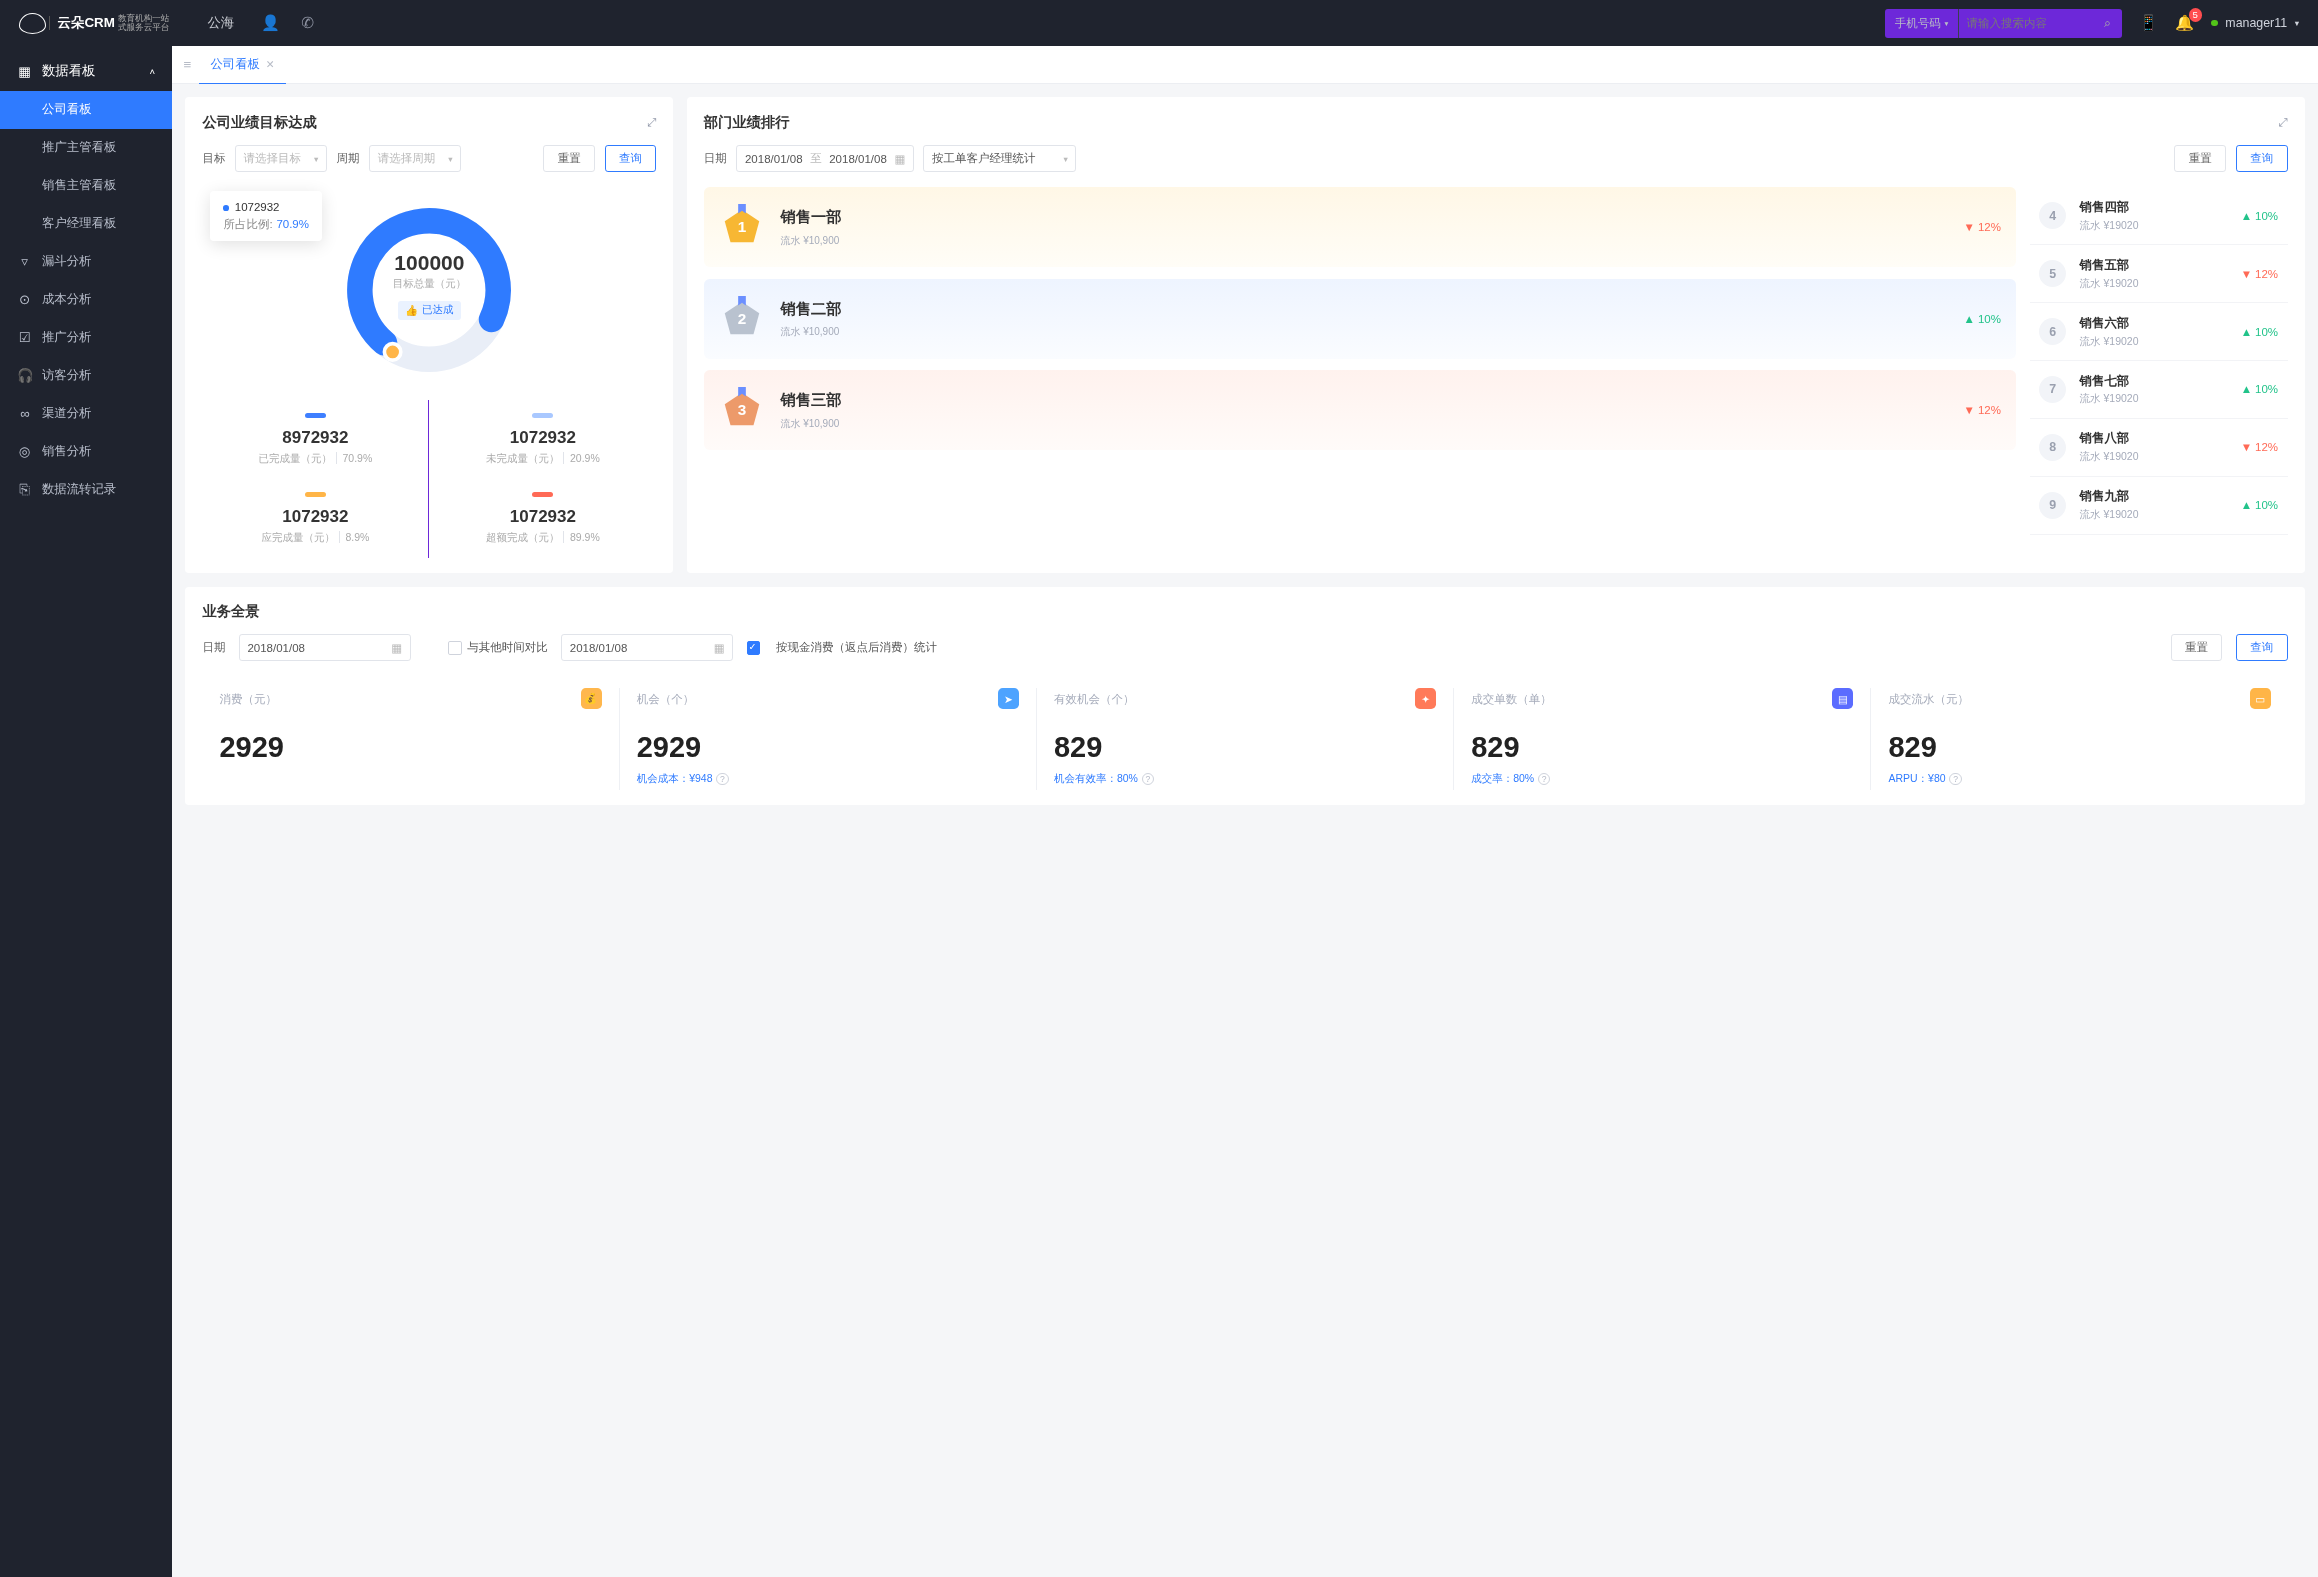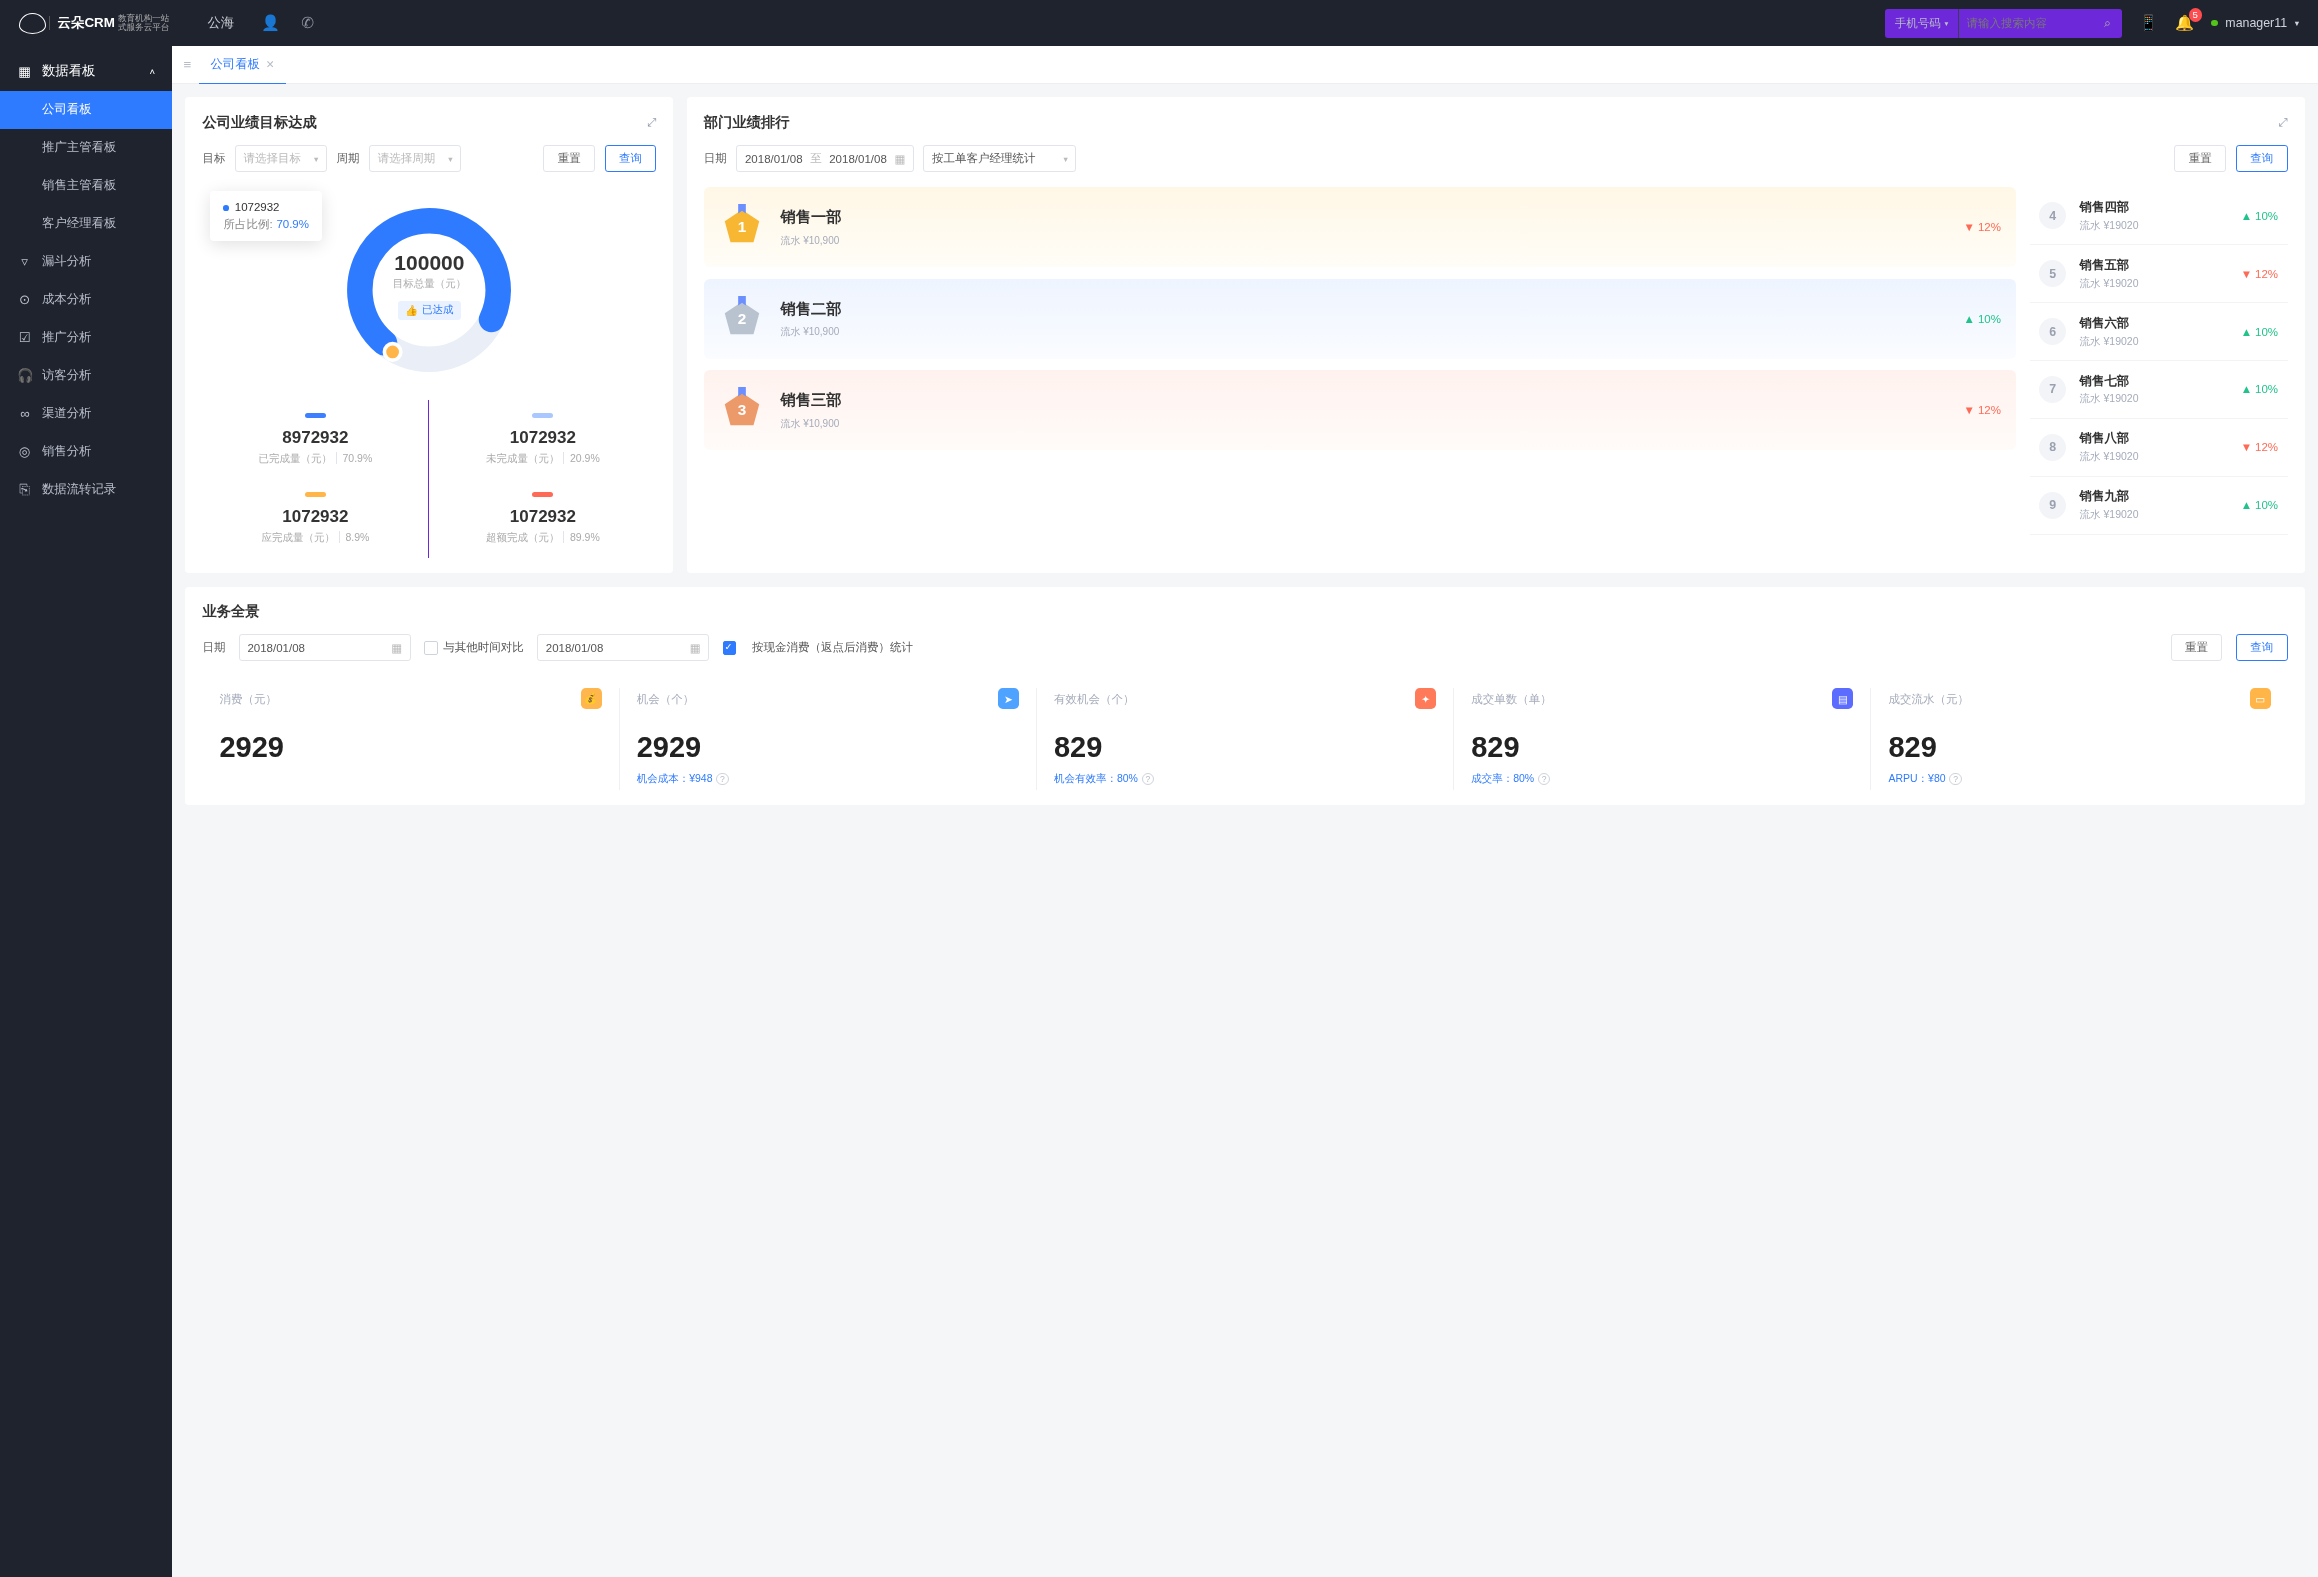--- a/index.html
+++ b/index.html
@@ -401,21 +401,21 @@
       <div class="card panorama">
         <div class="card-head">
           <div class="card-title">业务全景</div>
         </div>
         <div class="pano-filter">
           <span class="lbl">日期</span>
           <div class="date-inp">
               <span>2018/01/08</span>
               <span style="color:#bbb;">▦</span>
             </div>
-          <label style="display:flex;align-items:center;gap:5.7px;cursor:pointer;">
+          <label style="display:flex;align-items:center;gap:5.7px;cursor:pointer;margin-left:24px;">
             <span class="chk"></span>
             <span>与其他时间对比</span>
           </label>
           <div class="date-inp">
               <span>2018/01/08</span>
               <span style="color:#bbb;">▦</span>
             </div>
           <label style="display:flex;align-items:center;gap:16px;cursor:pointer;">
             <span class="chk checked"></span>
             <span>按现金消费（返点后消费）统计</span>

